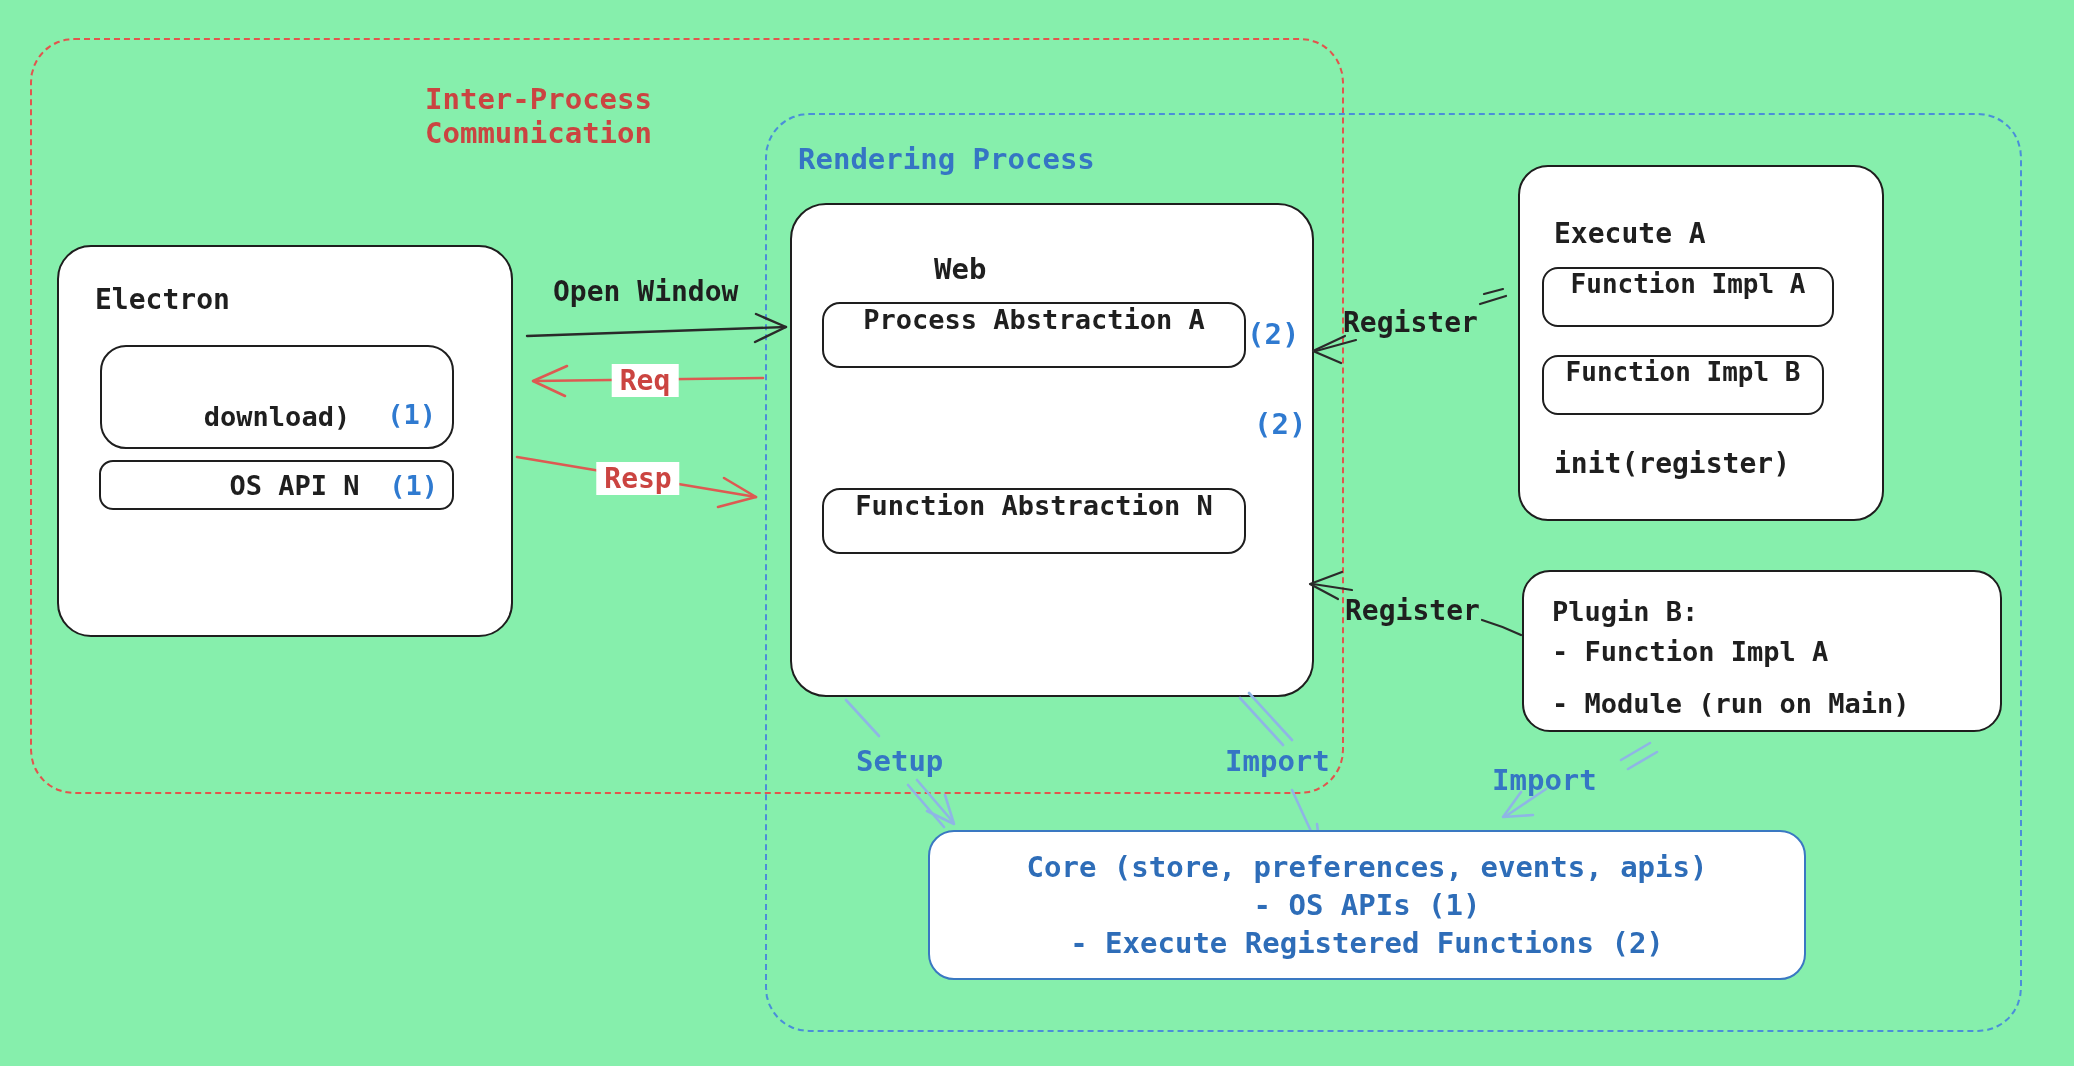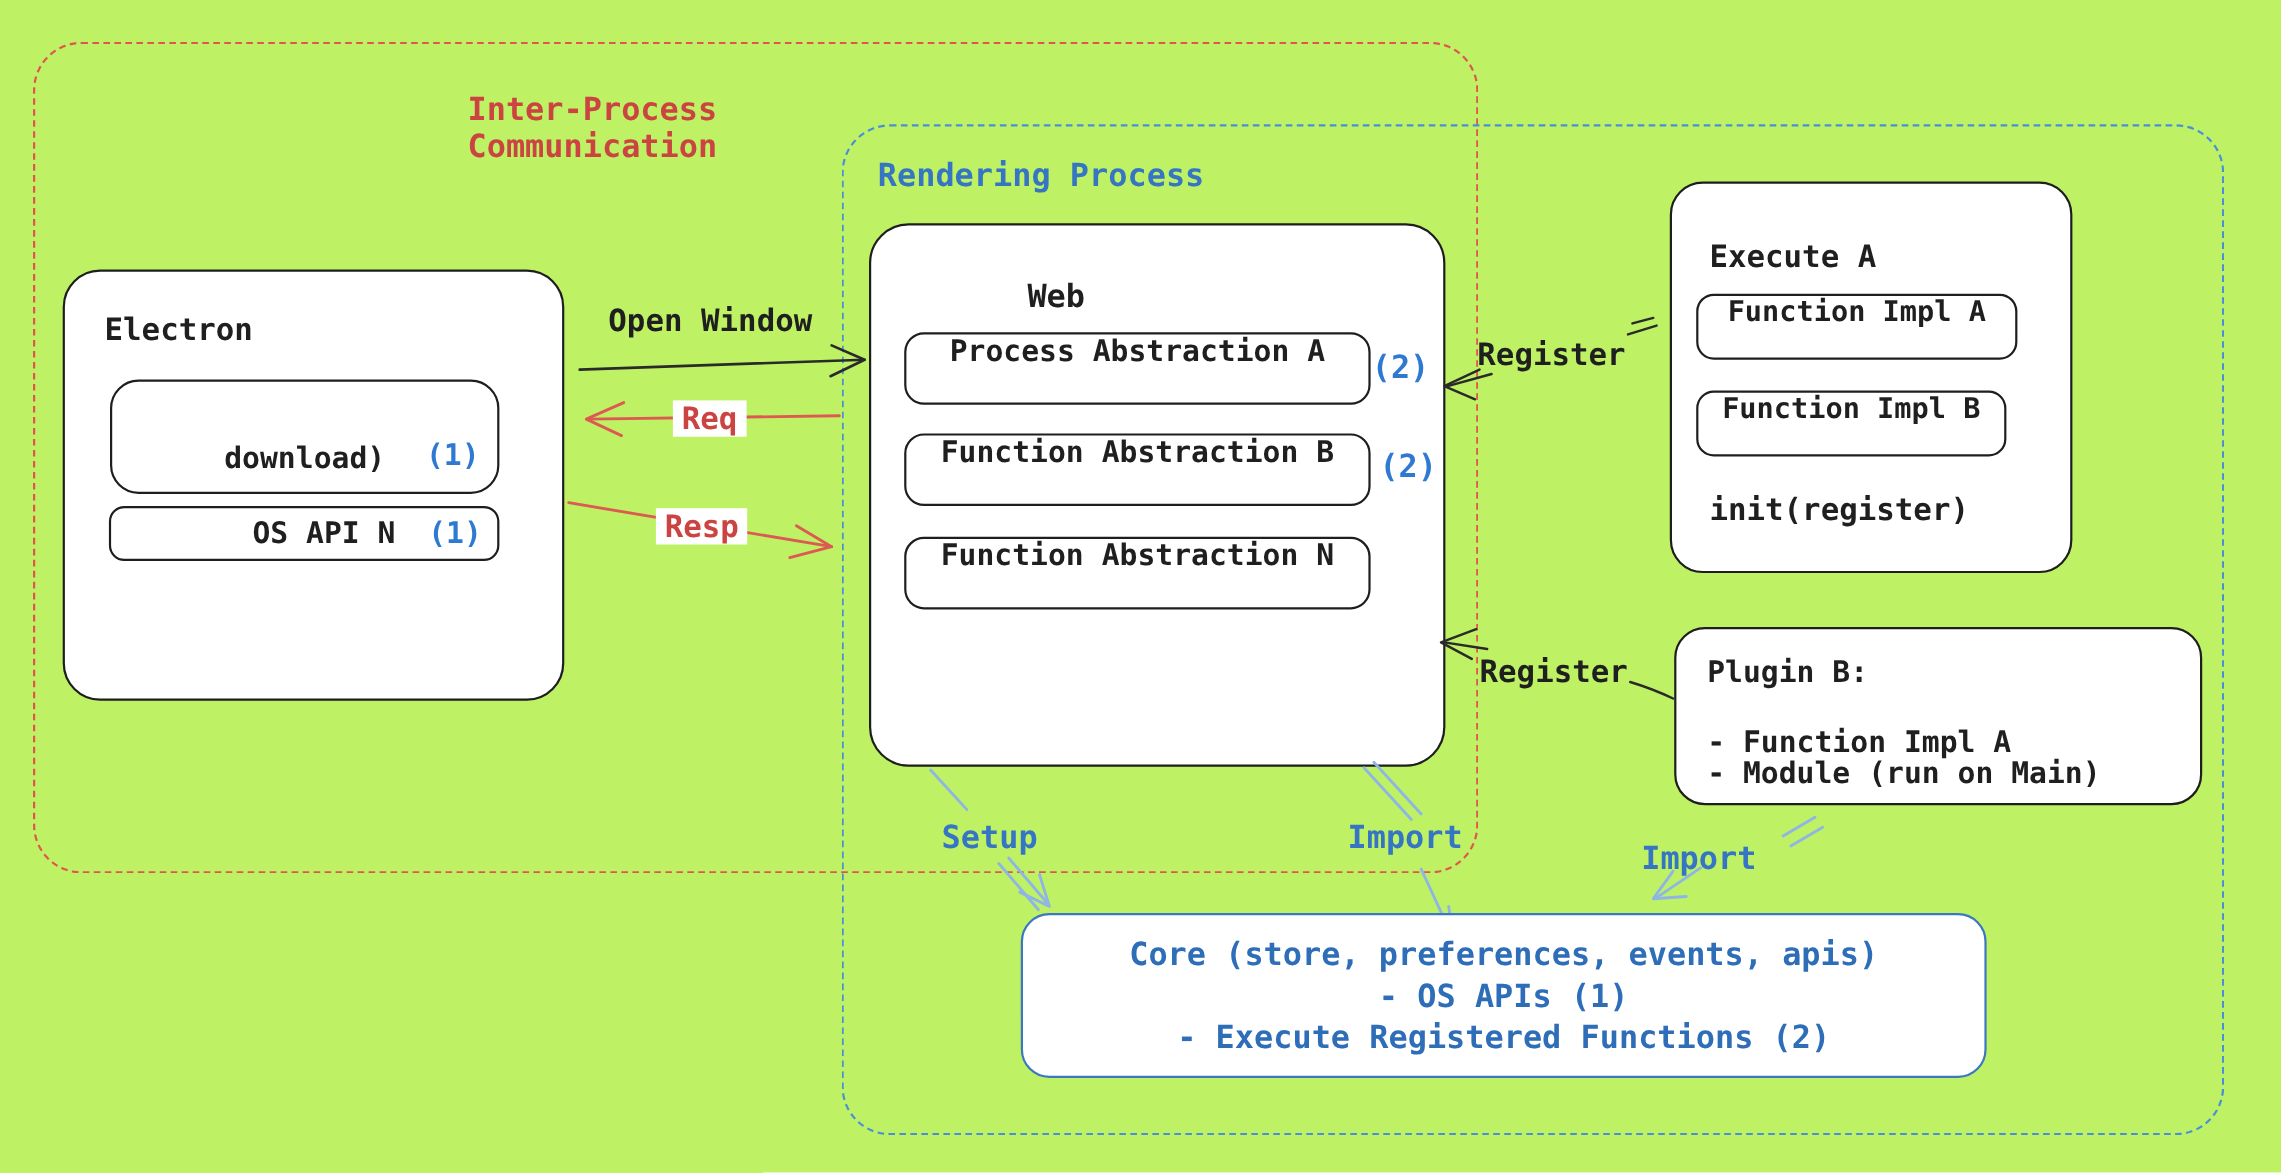--- a/index.html
+++ b/index.html
@@ -1,17 +1,17 @@
 <!DOCTYPE html>
 <html><head>
 <meta charset="utf-8">
 <style>
   html,body{margin:0;padding:0;background:#ffffff;}
   #canvas{
-    position:relative;width:2074px;height:1066px;background:#bef264;overflow:hidden;
+    position:relative;width:2074px;height:1066px;background:#86efac;overflow:hidden;
     font-family:"DejaVu Sans Mono","Liberation Mono",monospace;
     font-weight:bold;color:#1f1f1f;
   }
   .abs{position:absolute;}
   .dashed-group{position:absolute;border-radius:44px;background:transparent;}
   .red-group{border:2.5px dashed #e2544d;}
   .blue-group{border:2.5px dashed #4a8ed9;}
   .node{position:absolute;border:2.5px solid #1e1e1e;border-radius:34px;background:#ffffff;}
   .subnode{position:absolute;border:2px solid #1e1e1e;background:#ffffff;}
   .label{position:absolute;white-space:nowrap;}
@@ -49,43 +49,40 @@
       <div class="label fs27 marker" style="right:14px;top:8px;">(1)</div>
     </div>
   </div>
 
   <div class="node" style="left:790px;top:203px;width:520px;height:490px;border-radius:36px;">
     <div class="label fs29" style="left:142px;top:47px;">Web</div>
     <div class="subnode ctr fs27" style="left:30px;top:97px;width:420px;height:62px;border-radius:18px;">
       <span>Process Abstraction A</span>
     </div>
     <div class="label fs29 marker" style="left:455px;top:112px;">(2)</div>
-    <div class="subnode ctr fs27" style="left:30px;top:189px;width:420px;height:62px;border-radius:18px;">
-      <span>Function Abstraction B</span>
-    </div>
     <div class="label fs29 marker" style="left:462px;top:202px;">(2)</div>
     <div class="subnode ctr fs27" style="left:30px;top:283px;width:420px;height:62px;border-radius:18px;">
       <span>Function Abstraction N</span>
     </div>
   </div>
 
   <div class="node" style="left:1518px;top:165px;width:362px;height:352px;border-radius:30px;">
     <div class="label fs28" style="left:34px;top:50px;">Execute A</div>
     <div class="subnode ctr fs26" style="left:22px;top:100px;width:288px;height:56px;border-radius:16px;">
       <span>Function Impl A</span>
     </div>
     <div class="subnode ctr fs26" style="left:22px;top:188px;width:278px;height:56px;border-radius:16px;">
       <span>Function Impl B</span>
     </div>
     <div class="label fs28" style="left:34px;top:280px;">init(register)</div>
   </div>
 
   <div class="node" style="left:1522px;top:570px;width:450px;height:158px;border-radius:28px;padding-left:26px;">
     <div class="label fs27" style="left:28px;top:24px;">Plugin B:</div>
-    <div class="label fs27" style="left:28px;top:88px;">- Function Impl A</div>
+    <div class="label fs27" style="left:28px;top:64px;">- Function Impl A</div>
     <div class="label fs27" style="left:28px;top:116px;">- Module (run on Main)</div>
   </div>
 
   <div class="abs z6" style="left:928px;top:830px;width:874px;height:146px;border:2.2px solid #3a78c2;border-radius:26px;
               background:#ffffff;display:flex;flex-direction:column;align-items:center;justify-content:center;
               gap:4px;color:#2e6db8;font-size:29px;">
     <div>Core (store, preferences, events, apis)</div>
     <div>- OS APIs (1)</div>
     <div>- Execute Registered Functions (2)</div>
   </div>

